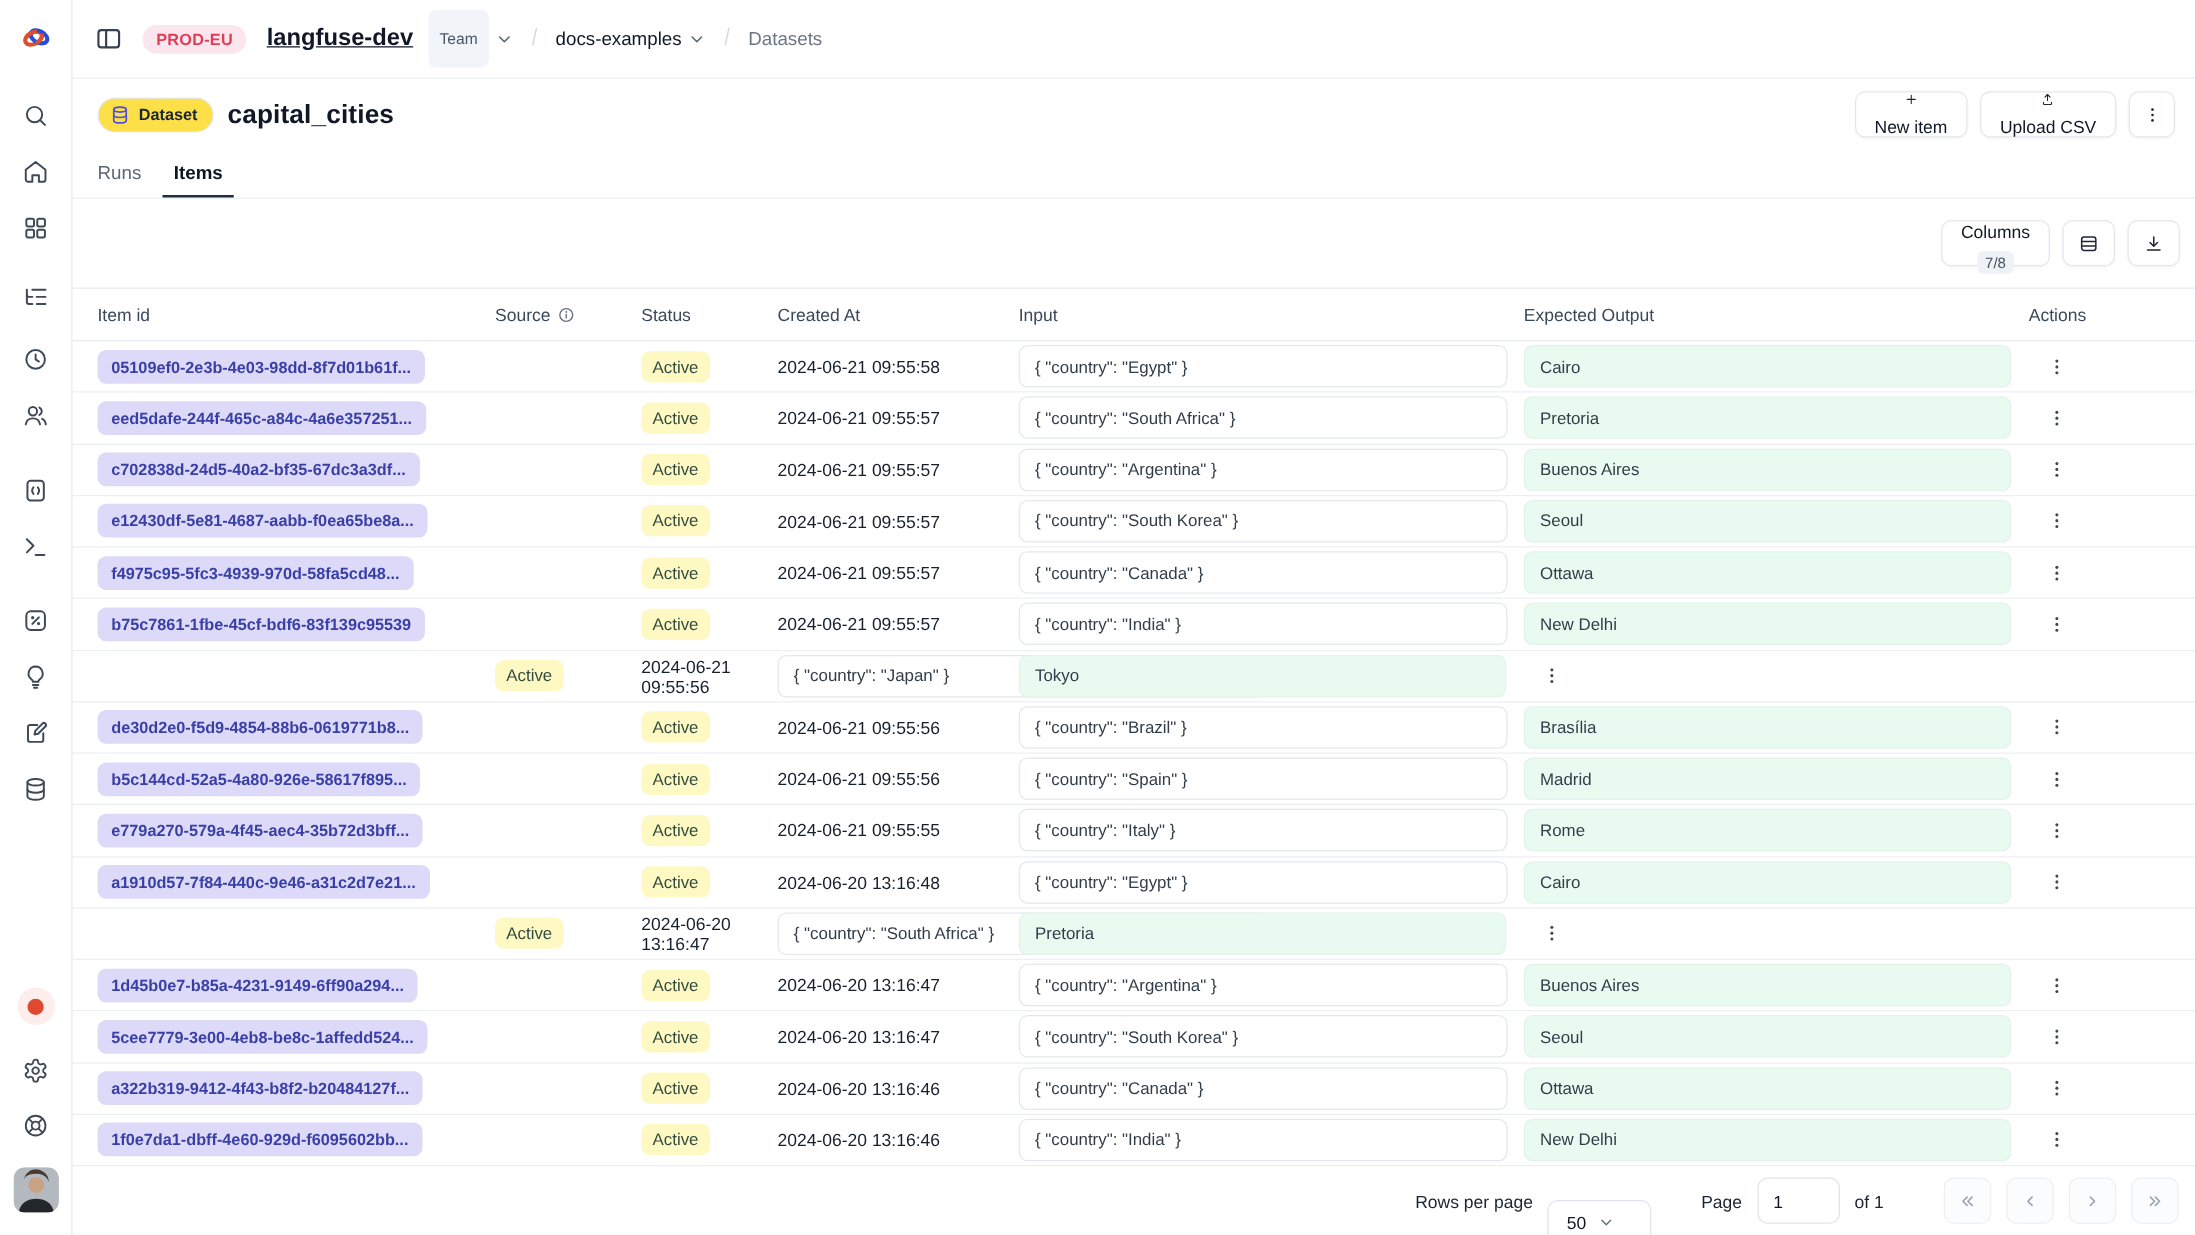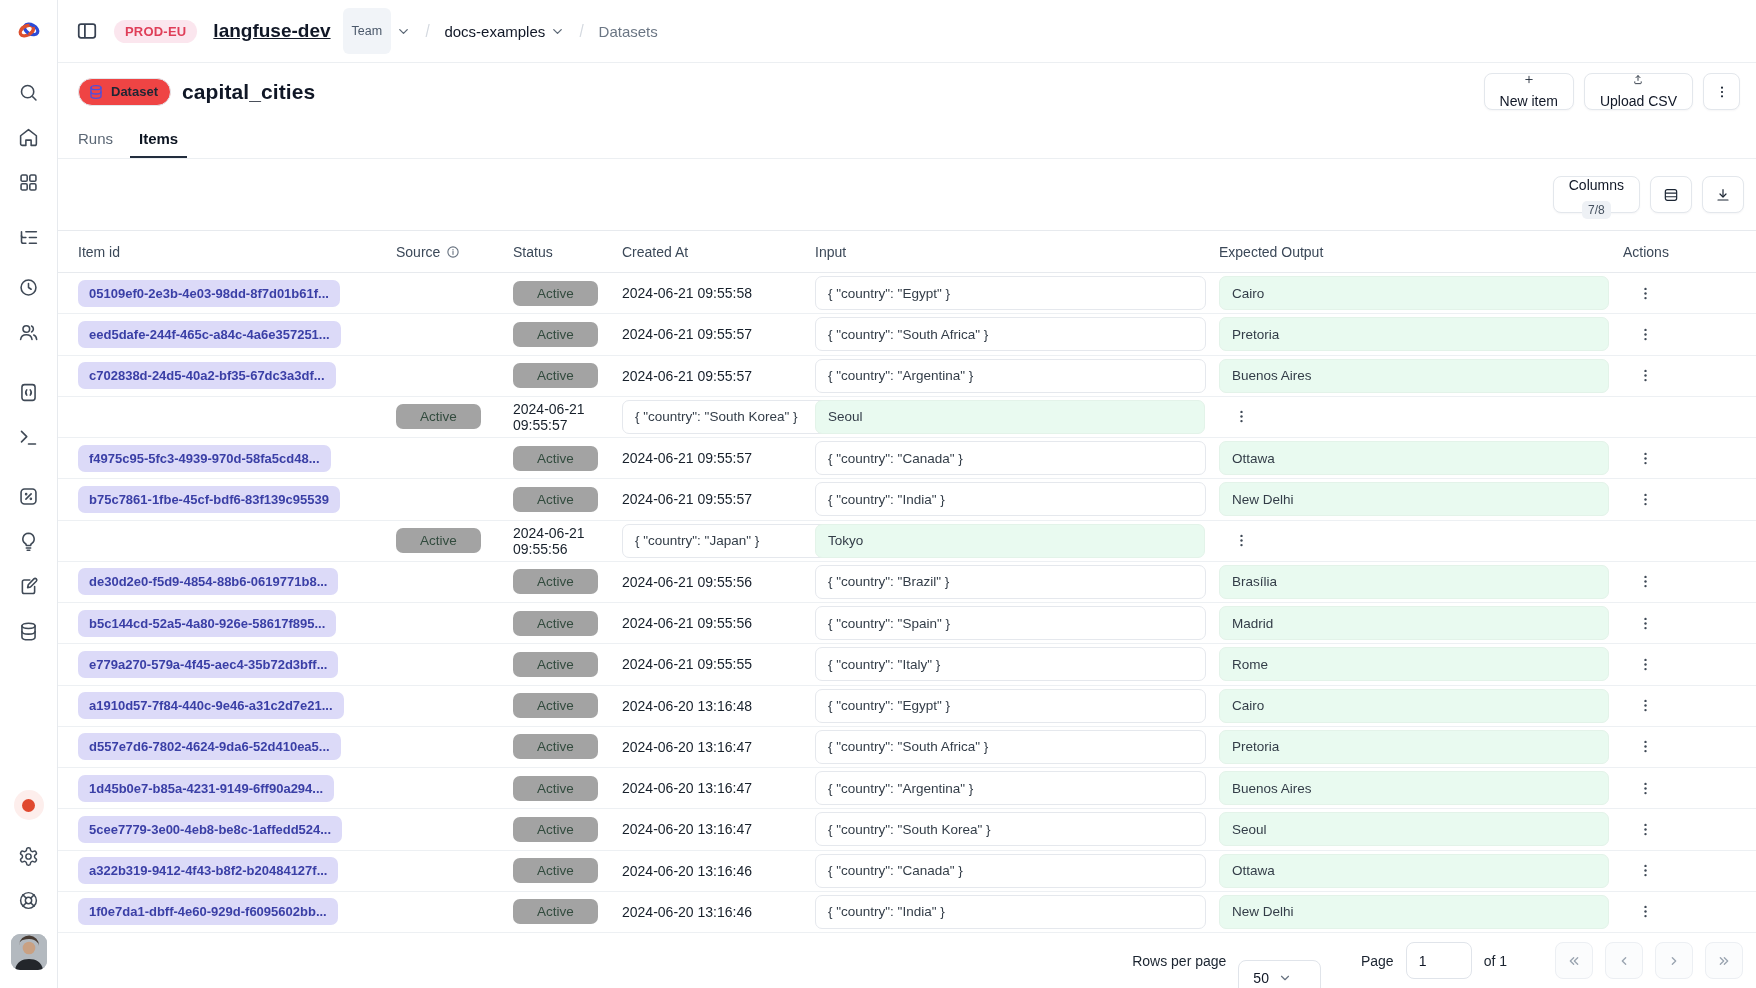--- a/index.html
+++ b/index.html
@@ -50,21 +50,21 @@
   .crumb-chevron { color:#5b6775; display:flex; align-items:center; }
   .crumb-chevron svg { width:15px; height:15px; }
   .crumb-sep { color:#d4d9e0; font-size:19px; font-weight:300; padding:0 2px; transform:scaleX(.8); }
   .crumb-item { font-size:15px; font-weight:500; color:#101726; display:flex; align-items:center; gap:5px;
     background:none; border:none; cursor:pointer; }
   .crumb-muted { font-size:15px; color:#6b7684; }
 
   
   .page-head { height:57px; flex:0 0 57px; display:flex; align-items:center; padding:0 16px 0 20px; gap:11px; }
   .entity-badge { display:flex; align-items:center; gap:7px; border:1px solid #e3e7ec; border-radius:999px;
-    padding:5px 12px 5px 9px; font-size:13px; font-weight:600; color:#1c2634; background:#ef4444; }
+    padding:5px 12px 5px 9px; font-size:13px; font-weight:600; color:#1c2634; background:#fde047; }
   .entity-badge svg { width:16px; height:16px; color:#4b50e0; }
   .page-title { font-size:21px; font-weight:700; color:#101726; letter-spacing:.1px; }
   .head-actions { margin-left:auto; display:flex; align-items:center; gap:10px; }
   .btn {
     display:flex; align-items:center; gap:8px; height:37px; padding:0 15px;
     background:#fff; border:1px solid #e3e7ec; border-radius:8px; cursor:pointer;
     font-size:14px; font-weight:500; color:#101726; box-shadow:0 1px 2px rgba(16,24,40,.04);
     font-family:inherit;
     flex-direction:column;
   }
@@ -97,22 +97,22 @@
   .th .info-i { color:#66717f; display:flex; }
   .th .info-i svg { width:14px; height:14px; }
   .trow { height:41.25px; border-bottom:1px solid #edf0f3; }
   .id-pill {
     display:inline-block; max-width:306px; overflow:hidden; white-space:nowrap;
     background:#dcdaf8; color:#3a3fa6; font-size:13px; font-weight:600;
     padding:6px 11px; border-radius:7px; border:none; cursor:pointer; font-family:inherit;
     justify-self:start;
   }
   .status-pill {
-    display:inline-block; background:#a3a3a3; color:#324b3e; font-size:13.5px;
-    padding:5px 24px; border-radius:7px; justify-self:start;
+    display:inline-block; background:#fef9c3; color:#324b3e; font-size:13.5px;
+    padding:5px 9px; border-radius:7px; justify-self:start;
   }
   .created-cell { font-size:14px; color:#17202b; }
   .input-box {
     width:391px; height:34px; display:flex; align-items:center; padding:0 12px;
     border:1px solid #e5e8ed; border-radius:7px; background:#fff;
     font-size:13.5px; color:#333d48; white-space:nowrap; overflow:hidden;
   }
   .expected-box {
     width:390px; height:34px; display:flex; align-items:center; padding:0 12px;
     border:1px solid #e3f3e9; border-radius:7px; background:#e9faf0;
@@ -449,20 +449,21 @@
             <svg viewBox="0 0 24 24" fill="currentColor">
                   <circle cx="12" cy="5.5" r="1.7"></circle>
                   <circle cx="12" cy="12" r="1.7"></circle>
                   <circle cx="12" cy="18.5" r="1.7"></circle>
                 </svg>
           </button>
         </div>
       </div>
 
       <div class="trow">
+        <div><button class="id-pill">e12430df-5e81-4687-aabb-f0ea65be8a...</button></div>
         <div></div>
         <div><span class="status-pill">Active</span></div>
         <div class="created-cell">2024-06-21 09:55:57</div>
         <div>
               <div class="input-box">{ "country": "South Korea" }</div>
             </div>
         <div>
               <div class="expected-box">Seoul</div>
             </div>
         <div>
@@ -623,21 +624,20 @@
             <svg viewBox="0 0 24 24" fill="currentColor">
                   <circle cx="12" cy="5.5" r="1.7"></circle>
                   <circle cx="12" cy="12" r="1.7"></circle>
                   <circle cx="12" cy="18.5" r="1.7"></circle>
                 </svg>
           </button>
         </div>
       </div>
 
       <div class="trow">
-        <div><button class="id-pill">d557e7d6-7802-4624-9da6-52d410ea5...</button></div>
         <div></div>
         <div><span class="status-pill">Active</span></div>
         <div class="created-cell">2024-06-20 13:16:47</div>
         <div>
               <div class="input-box">{ "country": "South Africa" }</div>
             </div>
         <div>
               <div class="expected-box">Pretoria</div>
             </div>
         <div>

